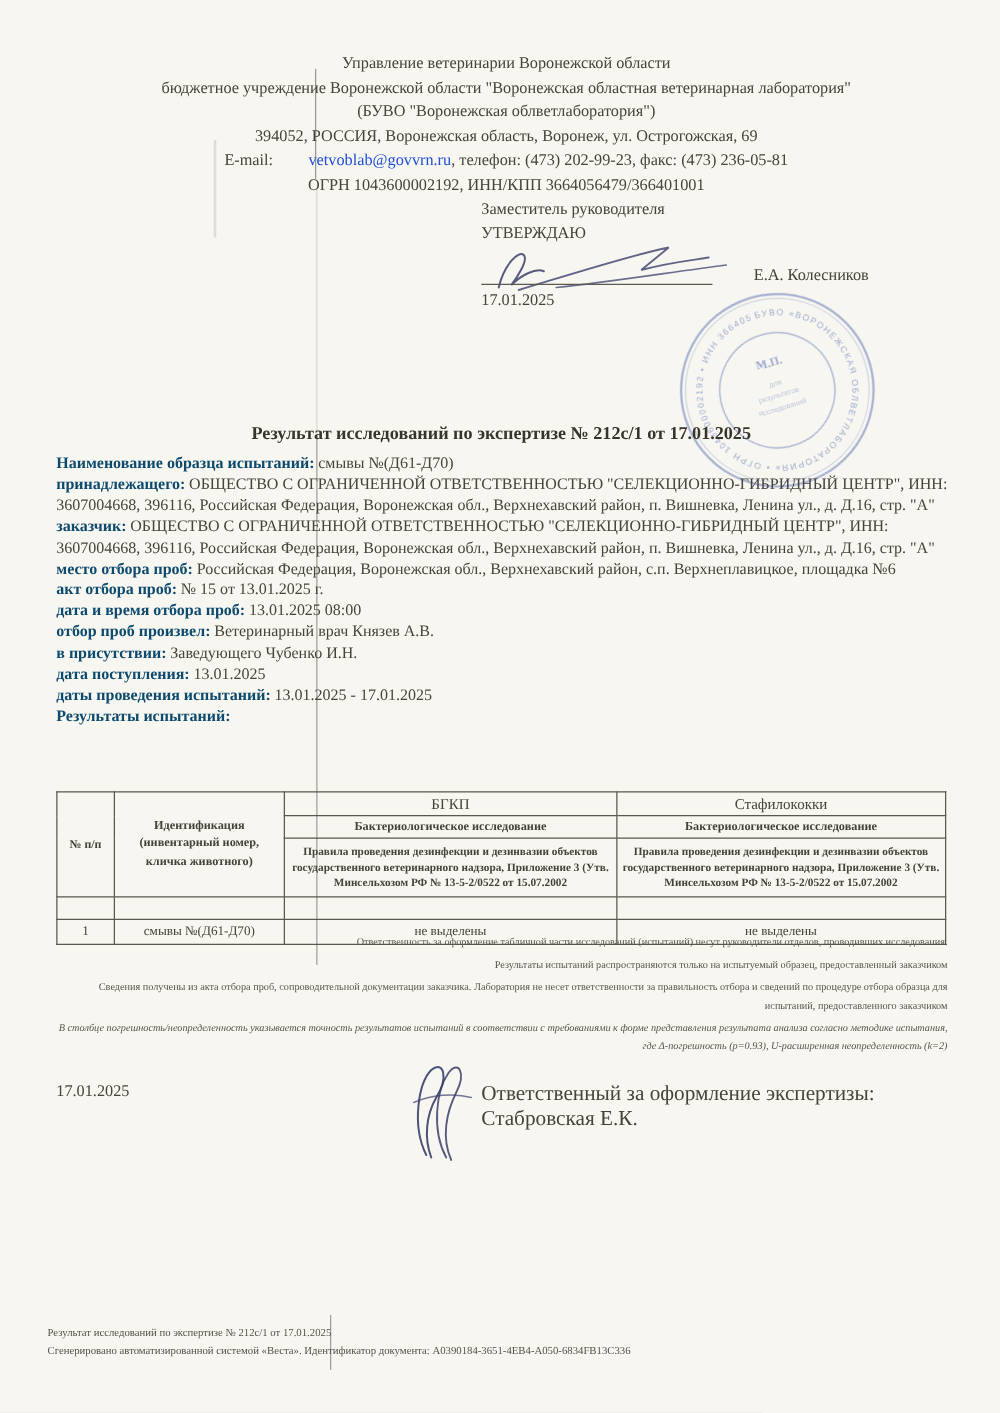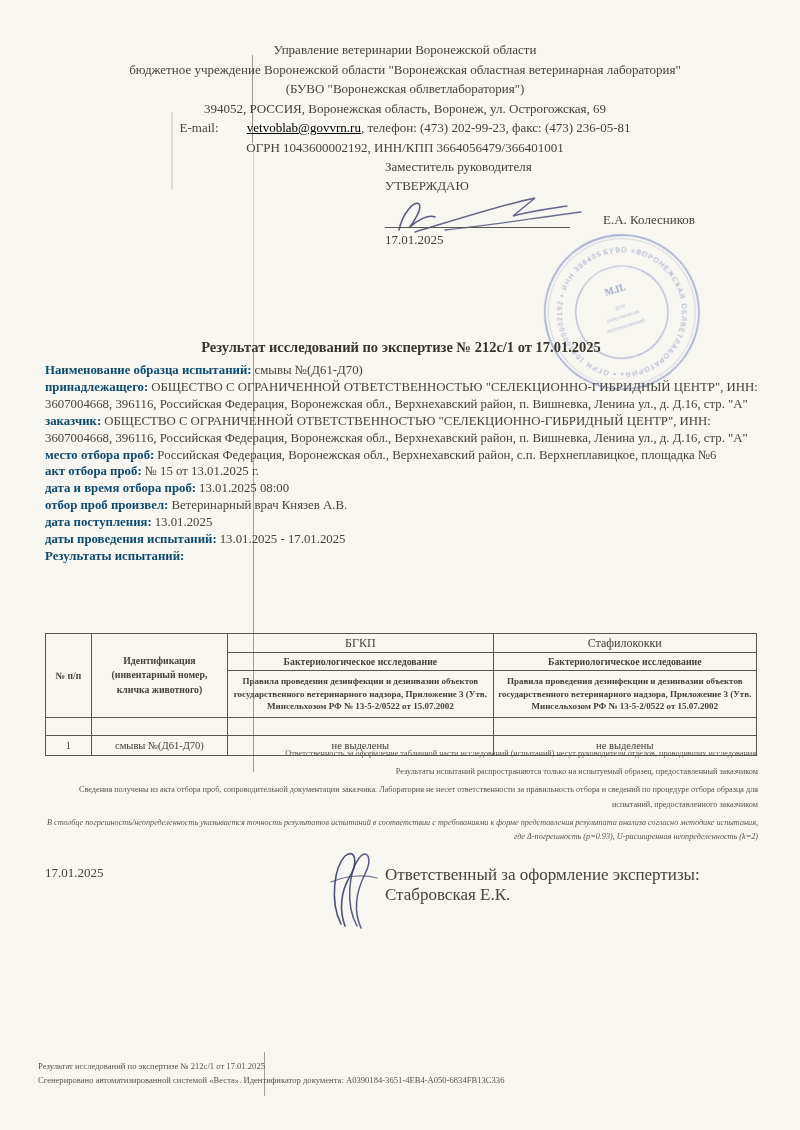--- a/index.html
+++ b/index.html
@@ -5,21 +5,21 @@
   html,body{margin:0;padding:0;background:#e9e7e2;}
   .page{
     position:relative;width:800px;height:1130px;margin:0 auto;
     background:#f8f6f1;
     font-family:"Liberation Serif","DejaVu Serif",serif;
     color:#45423a;overflow:hidden;
   }
   
   .org-header{position:absolute;left:60px;top:40px;width:690px;text-align:center;
     font-size:13px;line-height:19.5px;color:#46433b;}
-  .org-header .email-link{color:#000000;text-decoration:underline;margin-left:25px;}
+  .org-header .email-link{color:#1d4ed8;margin-left:25px;}
   
   .approval{position:absolute;left:385px;top:157px;width:370px;font-size:13px;line-height:19px;color:#46433b;}
   .sig-top{position:absolute;left:0px;top:33px;width:230px;height:50px;}
   .sig-line-top{position:absolute;left:0px;top:70px;width:185px;border-bottom:1.3px solid #5a584f;}
   .approver-name{position:absolute;left:218px;top:53px;white-space:nowrap;}
   .approval-date{position:absolute;left:0px;top:73px;}
   
   .stamp{position:absolute;left:540px;top:230px;width:165px;height:165px;
     transform:rotate(-17deg);opacity:.85;pointer-events:none;}
   .stamp svg{filter:blur(.3px);}
@@ -111,20 +111,21 @@
   <div class="doc-title">Результат исследований по экспертизе № 212с/1 от 17.01.2025</div>
 
   <div class="fields">
     <p><b>Наименование образца испытаний:</b><span>смывы №(Д61-Д70)</span></p>
     <p><b>принадлежащего:</b><span>ОБЩЕСТВО С ОГРАНИЧЕННОЙ ОТВЕТСТВЕННОСТЬЮ "СЕЛЕКЦИОННО-ГИБРИДНЫЙ ЦЕНТР", ИНН: 3607004668, 396116, Российская Федерация, Воронежская обл., Верхнехавский район, п. Вишневка, Ленина ул., д. Д.16, стр. "А"</span></p>
     <p><b>заказчик:</b><span>ОБЩЕСТВО С ОГРАНИЧЕННОЙ ОТВЕТСТВЕННОСТЬЮ "СЕЛЕКЦИОННО-ГИБРИДНЫЙ ЦЕНТР", ИНН: 3607004668, 396116, Российская Федерация, Воронежская обл., Верхнехавский район, п. Вишневка, Ленина ул., д. Д.16, стр. "А"</span></p>
     <p><b>место отбора проб:</b><span>Российская Федерация, Воронежская обл., Верхнехавский район, с.п. Верхнеплавицкое, площадка №6</span></p>
     <p><b>акт отбора проб:</b><span>№ 15 от 13.01.2025 г.</span></p>
     <p><b>дата и время отбора проб:</b><span>13.01.2025 08:00</span></p>
     <p><b>отбор проб произвел:</b><span>Ветеринарный врач Князев А.В.</span></p>
+    <p><b>в присутствии:</b><span>Заведующего Чубенко И.Н.</span></p>
     <p><b>дата поступления:</b><span>13.01.2025</span></p>
     <p><b>даты проведения испытаний:</b><span>13.01.2025 - 17.01.2025</span></p>
     <p><b>Результаты испытаний:</b><span></span></p>
   </div>
 
   <table class="results-table">
     <colgroup>
         <col style="width:38px">
         <col style="width:130px">
         <col style="width:273px">

